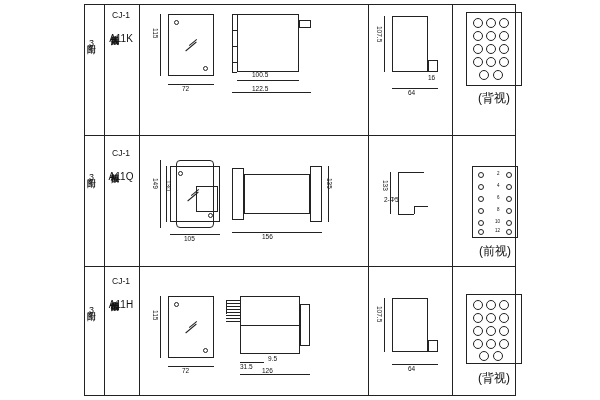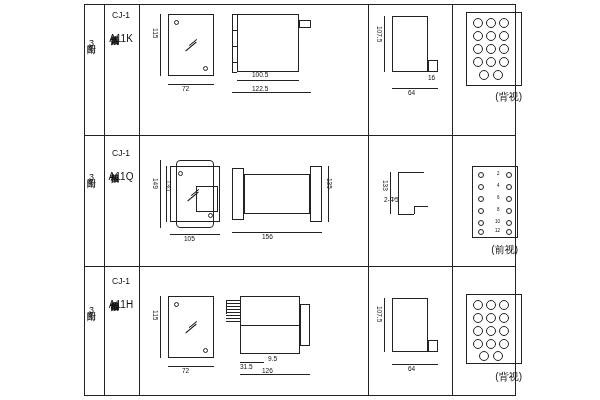--- a/index.html
+++ b/index.html
@@ -17,21 +17,21 @@
   .namecell .v{writing-mode:vertical-rl;text-orientation:upright;display:inline-block;line-height:12px;font-size:8.5px;}
   .namecell .bot{font-size:10px;margin-top:2px;}
 
   .drw{position:absolute;}
   .ln{position:absolute;background:#222;}
   .h{height:1px;}
   .v{width:1px;}
   .box{position:absolute;border:1px solid #222;box-sizing:border-box;}
   .dim{position:absolute;font-size:6.5px;color:#111;white-space:nowrap;}
   .dimv{position:absolute;font-size:6.5px;color:#111;white-space:nowrap;writing-mode:vertical-rl;text-orientation:mixed;}
-  .cap{position:absolute;font-size:10px;color:#111;text-align:right;}
+  .cap{position:absolute;font-size:12px;color:#111;text-align:center;}
   .circ{position:absolute;border:1px solid #222;border-radius:50%;box-sizing:border-box;}
   .num{position:absolute;font-size:4.5px;color:#111;}
 </style>
 </head>
 <body>
 
 <div class="sheet">
 
   <div class="frame"></div>
   <div class="rowsep" style="top:135px;"></div>

